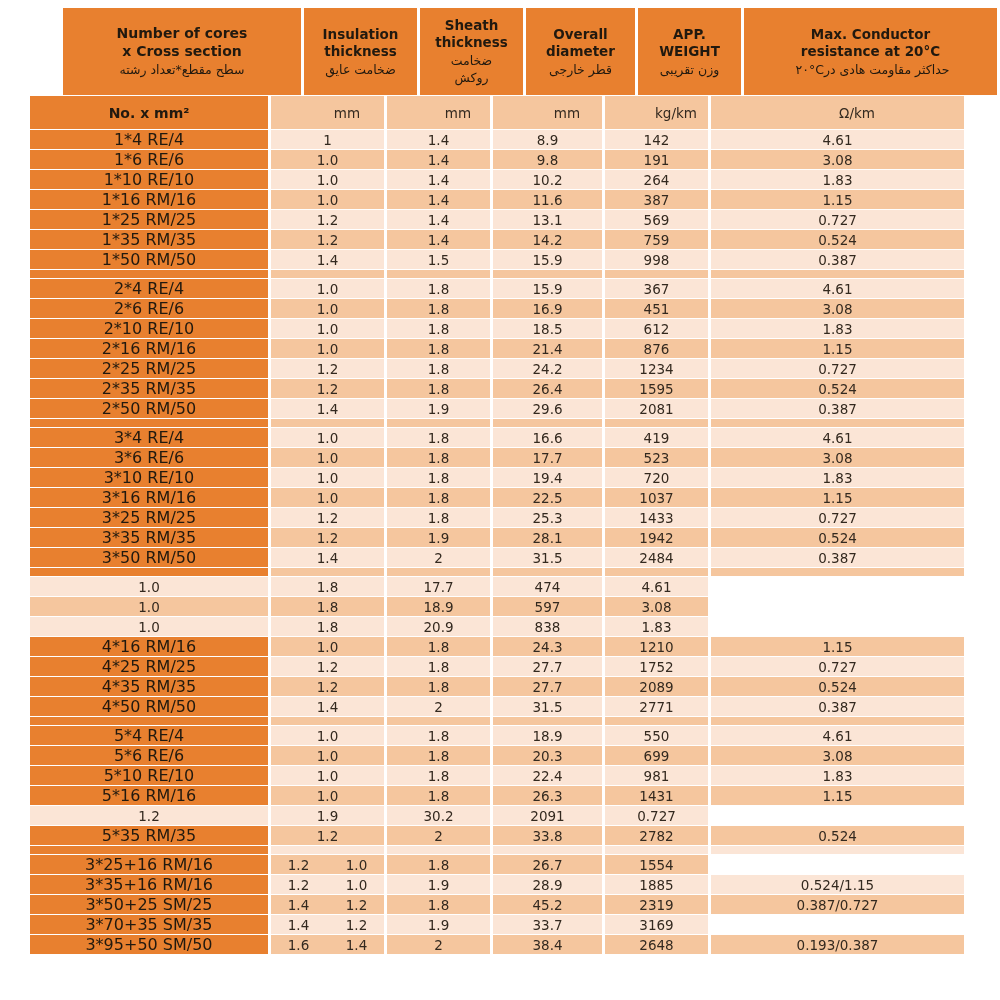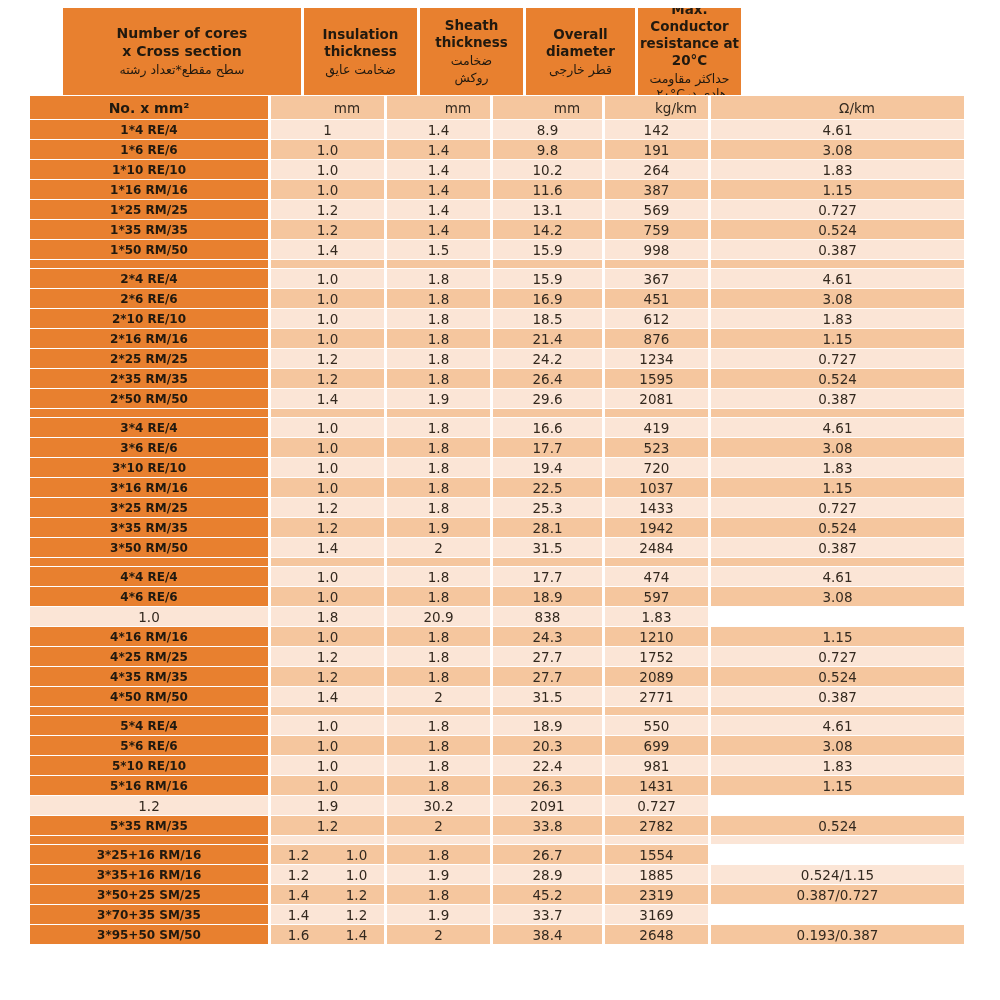--- a/index.html
+++ b/index.html
@@ -19,21 +19,21 @@
     display: flex;
     flex-direction: column;
     row-gap: 1px;
   }
   .row {
     display: grid;
     grid-template-columns: 238px 113px 103px 109px 103px 253px;
     column-gap: 3px;
   }
   .row.header  { height: 87px; margin-left: 33px; }
-  .row.units   { height: 23px; }
+  .row.units   { height: 33px; }
   .row.data    { height: 19px; }
   .row.spacer  { height: 8px; }
   .cell {
     display: flex;
     align-items: center;
     justify-content: center;
     text-align: center;
     overflow: hidden;
   }
   .orange { background: var(--orange); }
@@ -41,22 +41,22 @@
   .bg-dark  { background: var(--row-dark); }
   .h-cell {
     flex-direction: column;
     line-height: 1.25;
     color: var(--head-text);
   }
   .h-en { font-weight: bold; font-size: 13.5px; }
   .h-fa { font-size: 12.5px; direction: rtl; margin-top: 2px; }
   .h-cell.first .h-en { font-size: 14px; }
   .name-cell {
-    font-weight: bold;
-    font-size: 12px;
+    font-weight: normal;
+    font-size: 16px;
     color: var(--head-text);
   }
   .unit-cell { font-size: 13.5px; color: var(--num-text); padding-left: 39px; }
   .unit-first { font-weight: bold; font-size: 14px; color: var(--head-text); }
   .val { font-size: 13.5px; color: var(--num-text); }
   .split {
     display: grid;
     grid-template-columns: 1fr 1fr;
     column-gap: 3px;
     padding: 0;
@@ -88,20 +88,25 @@
         <div class="h-en">thickness</div>
         <div class="h-fa" dir="rtl">ضخامت</div>
         <div class="h-fa" dir="rtl">روکش</div>
       </div>
       <div class="cell h-cell orange">
         <div class="h-en">Overall</div>
         <div class="h-en">diameter</div>
         <div class="h-fa" dir="rtl">قطر خارجی</div>
       </div>
       <div class="cell h-cell orange">
+        <div class="h-en">APP.</div>
+        <div class="h-en">WEIGHT</div>
+        <div class="h-fa" dir="rtl">وزن تقریبی</div>
+      </div>
+      <div class="cell h-cell orange">
         <div class="h-en">Max. Conductor</div>
         <div class="h-en">resistance at 20°C</div>
         <div class="h-fa" dir="rtl">حداکثر مقاومت هادی در<span dir="ltr"> ٢٠°C</span></div>
       </div>
     </div>
     <div class="row units">
       <div class="cell orange unit-first">No. x mm²</div>
       <div class="cell bg-dark unit-cell">mm</div>
       <div class="cell bg-dark unit-cell">mm</div>
       <div class="cell bg-dark unit-cell">mm</div>
@@ -294,29 +299,27 @@
     </div>
     <div class="row spacer">
       <div class="cell orange"></div>
       <div class="cell bg-dark"></div>
       <div class="cell bg-dark"></div>
       <div class="cell bg-dark"></div>
       <div class="cell bg-dark"></div>
       <div class="cell bg-dark"></div>
     </div>
     <div class="row data">
-      <div class="cell orange name-cell">4*4 RE/4</div>
       <div class="cell bg-light val">1.0</div>
       <div class="cell bg-light val">1.8</div>
       <div class="cell bg-light val">17.7</div>
       <div class="cell bg-light val">474</div>
       <div class="cell bg-light val">4.61</div>
     </div>
     <div class="row data">
-      <div class="cell orange name-cell">4*6 RE/6</div>
       <div class="cell bg-dark val">1.0</div>
       <div class="cell bg-dark val">1.8</div>
       <div class="cell bg-dark val">18.9</div>
       <div class="cell bg-dark val">597</div>
       <div class="cell bg-dark val">3.08</div>
     </div>
     <div class="row data">
       <div class="cell bg-light val">1.0</div>
       <div class="cell bg-light val">1.8</div>
       <div class="cell bg-light val">20.9</div>

